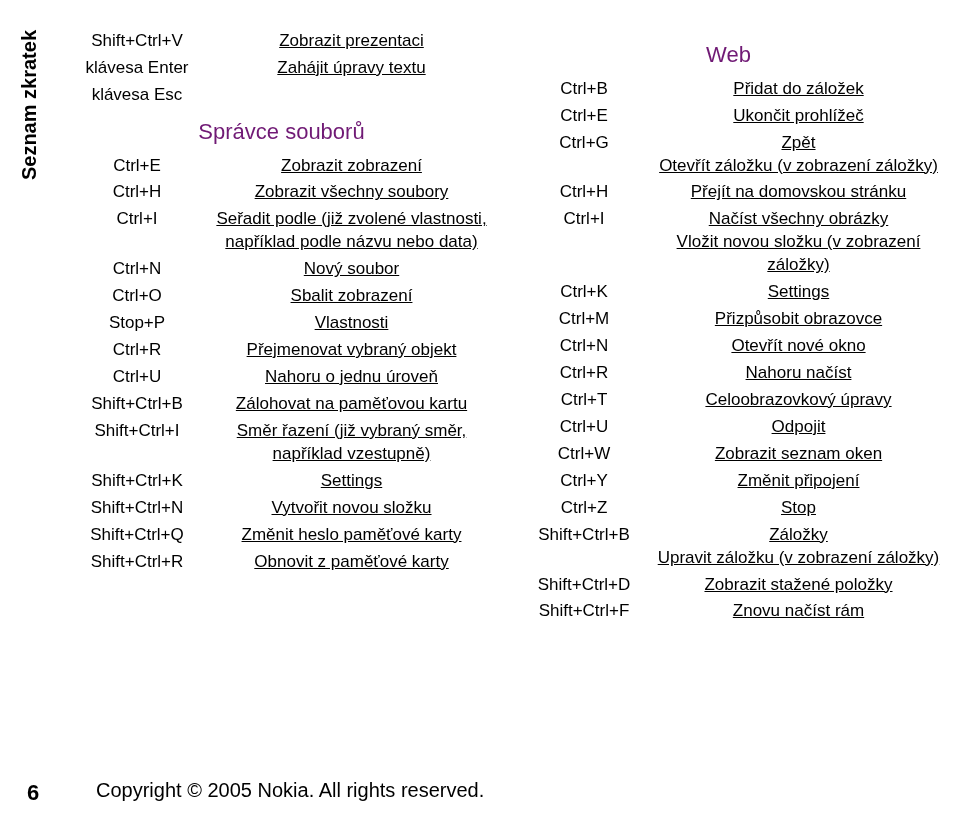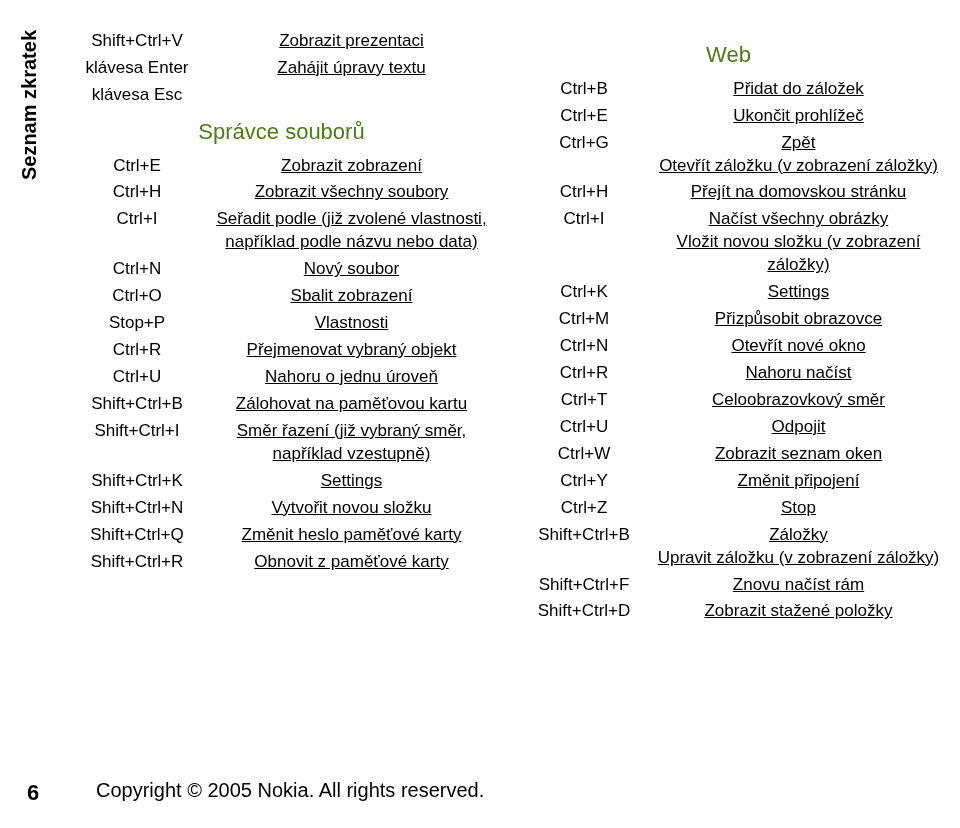--- a/index.html
+++ b/index.html
@@ -47,21 +47,21 @@
   }
   .k {
     flex: 0 0 140px;
     padding-right: 6px;
   }
   .d {
     flex: 1;
     text-decoration: underline;
   }
   .section-title {
-    color: #4d7c0f;
+    color: #701a75;
     font-size: 22px;
     font-weight: normal;
     margin: 10px 0 8px 0;
   }
   .footer {
     position: absolute;
     left: 96px;
     bottom: 26px;
     font-size: 20px;
   }
@@ -184,21 +184,21 @@
           <div class="row">
             <div class="k">Ctrl+N</div>
             <div class="d">Otevřít nové okno</div>
           </div>
           <div class="row">
             <div class="k">Ctrl+R</div>
             <div class="d">Nahoru načíst</div>
           </div>
           <div class="row">
             <div class="k">Ctrl+T</div>
-            <div class="d">Celoobrazovkový směr</div>
+            <div class="d">Celoobrazovkový úpravy</div>
           </div>
           <div class="row">
             <div class="k">Ctrl+U</div>
             <div class="d">Odpojit</div>
           </div>
           <div class="row">
             <div class="k">Ctrl+W</div>
             <div class="d">Zobrazit seznam oken</div>
           </div>
           <div class="row">
@@ -207,26 +207,26 @@
           </div>
           <div class="row">
             <div class="k">Ctrl+Z</div>
             <div class="d">Stop</div>
           </div>
           <div class="row">
             <div class="k">Shift+Ctrl+B</div>
             <div class="d">Záložky<br>Upravit záložku (v zobrazení záložky)</div>
           </div>
           <div class="row">
+            <div class="k">Shift+Ctrl+D</div>
+            <div class="d">Zobrazit stažené položky</div>
+          </div>
+          <div class="row">
             <div class="k">Shift+Ctrl+F</div>
             <div class="d">Znovu načíst rám</div>
           </div>
-          <div class="row">
-            <div class="k">Shift+Ctrl+D</div>
-            <div class="d">Zobrazit stažené položky</div>
-          </div>
         </div>
     </div>
 
   </div>
 
   <div class="footer">Copyright © 2005 Nokia. All rights reserved.</div>
 </div>
 
 </body></html>

